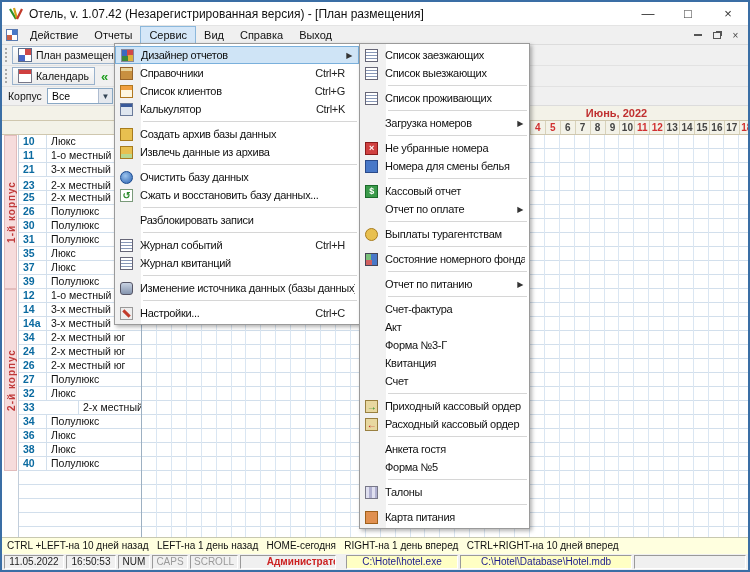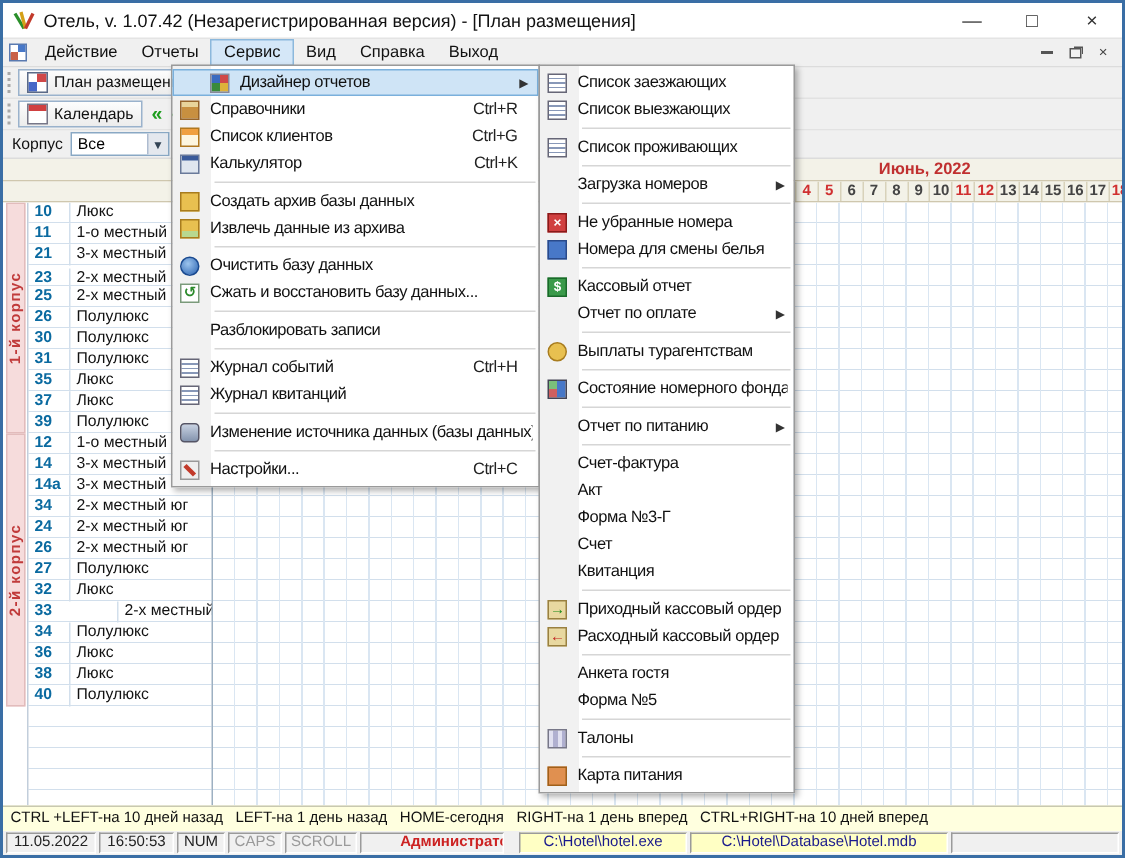--- a/index.html
+++ b/index.html
@@ -61,21 +61,21 @@
   .room-num { width:27px; padding-left:4px; color:#0a6aa0; font-weight:bold; }
   .room-type { flex:1; padding-left:4px; border-left:1px solid #d2dfec; color:#111; white-space:nowrap; overflow:hidden; }
   .corpus-stripe { position:absolute; left:2px; width:13px; background:#f6dcdc; border:1px solid #e2bcbc; }
   .corpus-label { position:absolute; left:50%; top:50%; transform:translate(-50%,-50%) rotate(-90deg); white-space:nowrap; font-size:10px; font-weight:bold; color:#c03a3a; letter-spacing:1px; }
 
   
   .popup { position:absolute; background:linear-gradient(to right,#f1f1f1 0 26px,#ffffff 26px); border:1px solid #9a9a9a; box-shadow:2px 2px 4px rgba(0,0,0,.3); z-index:40; padding:2px 0; }
   .dropdown { left:112px; top:41px; width:246px; }
   .submenu  { left:357px; top:41px; width:171px; }
   .menu-item { height:18px; display:flex; align-items:center; font-size:11px; letter-spacing:-0.3px; color:#111; padding-right:4px; overflow:hidden; }
-  .menu-item.hl { background:#cfe4f6; border:1px solid #7ab0dc; height:18px;padding-left:19px; }
+  .menu-item.hl { background:#cfe4f6; border:1px solid #7ab0dc; height:18px; }
   .mi { width:13px; height:13px; flex:0 0 13px; margin:0 7px 0 5px; }
   .lbl { white-space:nowrap; overflow:hidden; flex:1; }
   .sc { margin-left:auto; padding-right:10px; color:#222; flex:0 0 auto; }
   .arr { margin-left:auto; font-size:8px; color:#333; padding-right:2px; flex:0 0 auto; }
   .menu-sep { height:4px; border-bottom:1px solid #d6d6d6; margin:0 2px 3px 28px; }
 
   
   .ic-report-designer { background:conic-gradient(#d04848 0 25%, #ddb23a 0 50%, #3a8a3a 0 75%, #3a6ac0 0); border:1px solid #889; }
   .ic-reference-books { background:linear-gradient(180deg,#e8d49a 0 3px,#c89040 3px); border:1px solid #96642a; }
   .ic-client-list { background:linear-gradient(180deg,#f0a040 0 4px,#fdf6e0 4px); border:1px solid #b07820; }
@@ -446,25 +446,25 @@
       <div class="menu-item">
         <span class="mi"></span>
         <span class="lbl">Акт</span>
       </div>
       <div class="menu-item">
         <span class="mi"></span>
         <span class="lbl">Форма №3-Г</span>
       </div>
       <div class="menu-item">
         <span class="mi"></span>
+        <span class="lbl">Квитанция</span>
+      </div>
+      <div class="menu-item">
+        <span class="mi"></span>
         <span class="lbl">Счет</span>
-      </div>
-      <div class="menu-item">
-        <span class="mi"></span>
-        <span class="lbl">Квитанция</span>
       </div>
       <div class="menu-sep"></div>
       <div class="menu-item">
         <span class="mi ic-cash-in"></span>
         <span class="lbl">Приходный кассовый ордер</span>
       </div>
       <div class="menu-item">
         <span class="mi ic-cash-out"></span>
         <span class="lbl">Расходный кассовый ордер</span>
       </div>

